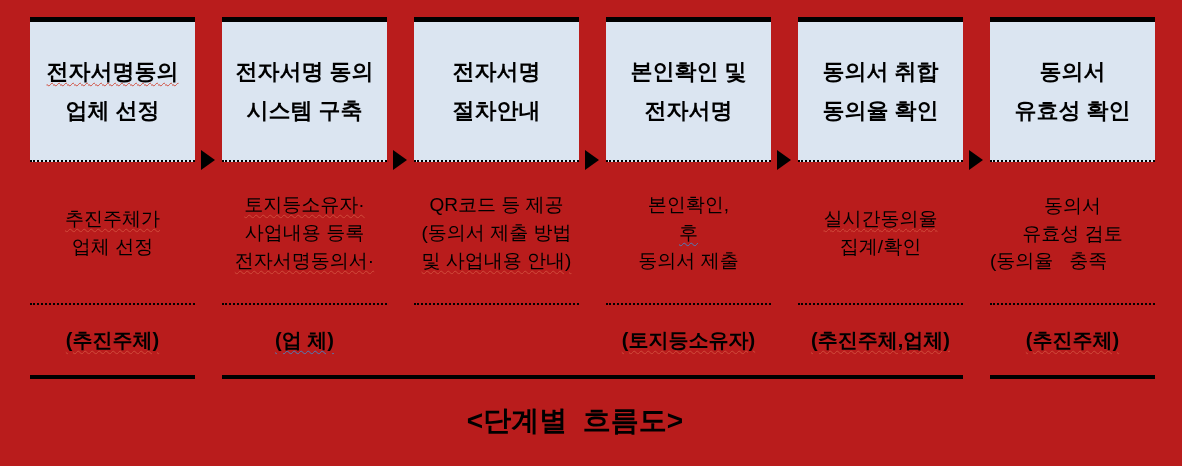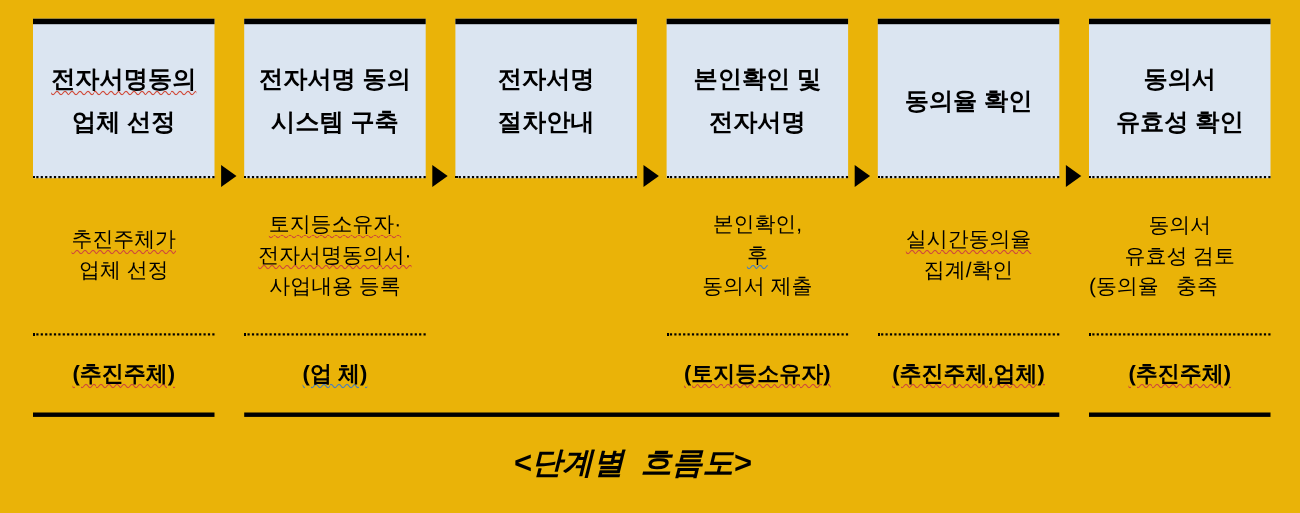--- a/index.html
+++ b/index.html
@@ -1,20 +1,20 @@
 <!DOCTYPE html>
 <html><head>
 <meta charset="utf-8">
 <style>
   html, body { margin: 0; padding: 0; background: #ffffff; }
   .page {
     position: relative;
     width: 1182px;
     height: 466px;
-    background: #eab308;
+    background: #b91c1c;
     font-family: "Liberation Sans", "DejaVu Sans", sans-serif;
     color: #000000;
     overflow: hidden;
   }
   .grid {
     position: absolute;
     left: 30px;
     top: 0;
     width: 1125px;
     display: grid;
@@ -114,21 +114,20 @@
   .bottom-line.seg3 { left: 990px; width: 165px; }
   .caption {
     position: absolute;
     top: 402px;
     left: 0;
     width: 1150px;
     text-align: center;
     font-size: 28px;
     font-weight: bold;
     white-space: pre;
-    font-style: italic;
   }
 </style>
 </head>
 <body>
 
 <div class="page">
 
   <div class="grid">
     <div class="column">
       <div class="header-box">
@@ -143,49 +142,55 @@
           <div class="actor-line wavy-red">(추진주체)</div>
         </div>
     </div>
     <div class="column">
       <div class="header-box">
           <div class="header-line">전자서명 동의</div>
           <div class="header-line">시스템 구축</div>
         </div>
       <div class="body-box">
           <div class="body-line wavy-red">토지등소유자·</div>
+          <div class="body-line">사업내용 등록</div>
           <div class="body-line wavy-red">전자서명동의서·</div>
-          <div class="body-line">사업내용 등록</div>
         </div>
       <div class="actor-box">
           <div class="actor-line wavy-blue">(업 체)</div>
         </div>
     </div>
     <div class="column">
       <div class="header-box">
           <div class="header-line">전자서명</div>
           <div class="header-line">절차안내</div>
+        </div>
+      <div class="body-box">
+          <div class="body-line">QR코드 등 제공</div>
+          <div class="body-line">(동의서 제출 방법</div>
+          <div class="body-line wavy-red">및 사업내용 안내)</div>
         </div>
     </div>
     <div class="column">
       <div class="header-box">
           <div class="header-line">본인확인 및</div>
           <div class="header-line">전자서명</div>
         </div>
       <div class="body-box">
           <div class="body-line">본인확인,</div>
           <div class="body-line wavy-blue">후</div>
           <div class="body-line">동의서 제출</div>
         </div>
       <div class="actor-box">
           <div class="actor-line wavy-red">(토지등소유자)</div>
         </div>
     </div>
     <div class="column">
       <div class="header-box">
+          <div class="header-line">동의서 취합</div>
           <div class="header-line">동의율 확인</div>
         </div>
       <div class="body-box">
           <div class="body-line wavy-red">실시간동의율</div>
           <div class="body-line">집계/확인</div>
         </div>
       <div class="actor-box">
           <div class="actor-line wavy-red">(추진주체,업체)</div>
         </div>
     </div>

